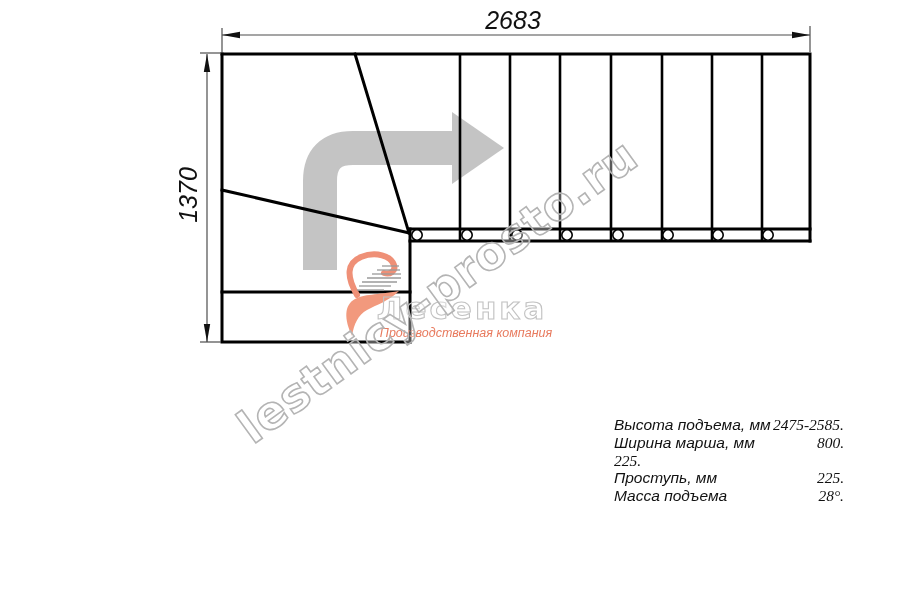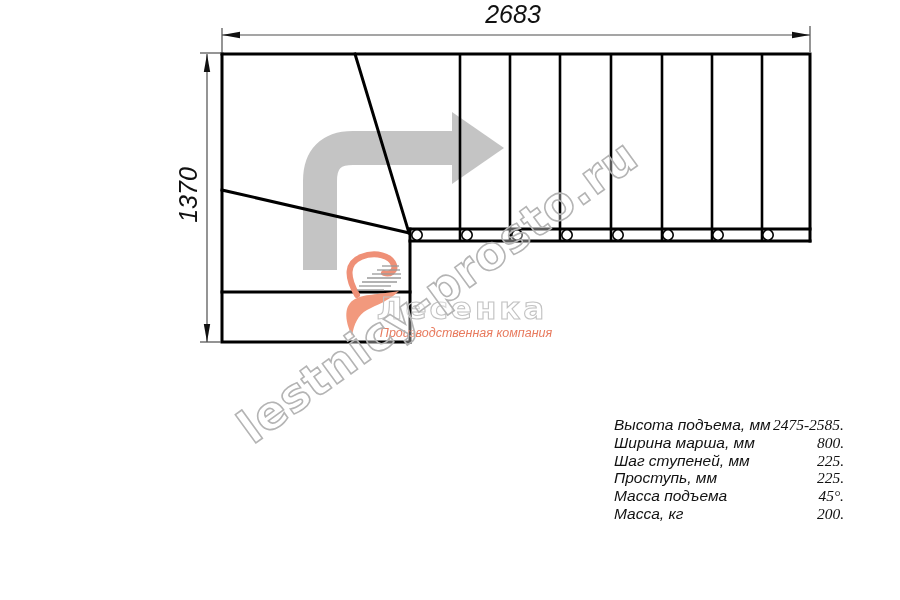--- a/index.html
+++ b/index.html
@@ -6,21 +6,21 @@
   .stage{
     position:relative;width:900px;height:600px;background:#ffffff;
     overflow:hidden;font-family:"Liberation Sans",sans-serif;
   }
   .stage svg{position:absolute;left:0;top:0;}
   .dim-label{
     position:absolute;color:#111;font-style:italic;
     font-size:25px;font-family:"Liberation Sans",sans-serif;
     white-space:nowrap;
   }
-  .dim-top{left:513px;top:0;transform:translateX(-50%);}
+  .dim-top{left:513px;top:6px;transform:translateX(-50%);}
   .dim-left{left:188px;top:195px;transform:translate(-50%,-50%) rotate(-90deg);}
   .specs{
     position:absolute;left:614px;top:416px;width:230px;
     font-style:italic;font-size:15.5px;color:#111;
   }
   .spec-row{display:flex;justify-content:space-between;line-height:17.8px;}
   .spec-label{white-space:nowrap;}
   .spec-value{white-space:nowrap;text-align:right;font-family:Liberation Serif, serif;}
 </style>
 </head>
@@ -107,30 +107,25 @@
   <div class="specs">
     <div class="spec-row">
       <span class="spec-label">Высота подъема, мм</span>
       <span class="spec-value">2475-2585.</span>
     </div>
     <div class="spec-row">
       <span class="spec-label">Ширина марша, мм</span>
       <span class="spec-value">800.</span>
     </div>
     <div class="spec-row">
-      <span class="spec-label">Шаг ступеней, мм</span>
       <span class="spec-value">225.</span>
     </div>
     <div class="spec-row">
       <span class="spec-label">Проступь, мм</span>
       <span class="spec-value">225.</span>
     </div>
     <div class="spec-row">
       <span class="spec-label">Масса подъема</span>
-      <span class="spec-value">45°.</span>
-    </div>
-    <div class="spec-row">
-      <span class="spec-label">Масса, кг</span>
-      <span class="spec-value">200.</span>
+      <span class="spec-value">28°.</span>
     </div>
   </div>
 
 </div>
 
 </body></html>

